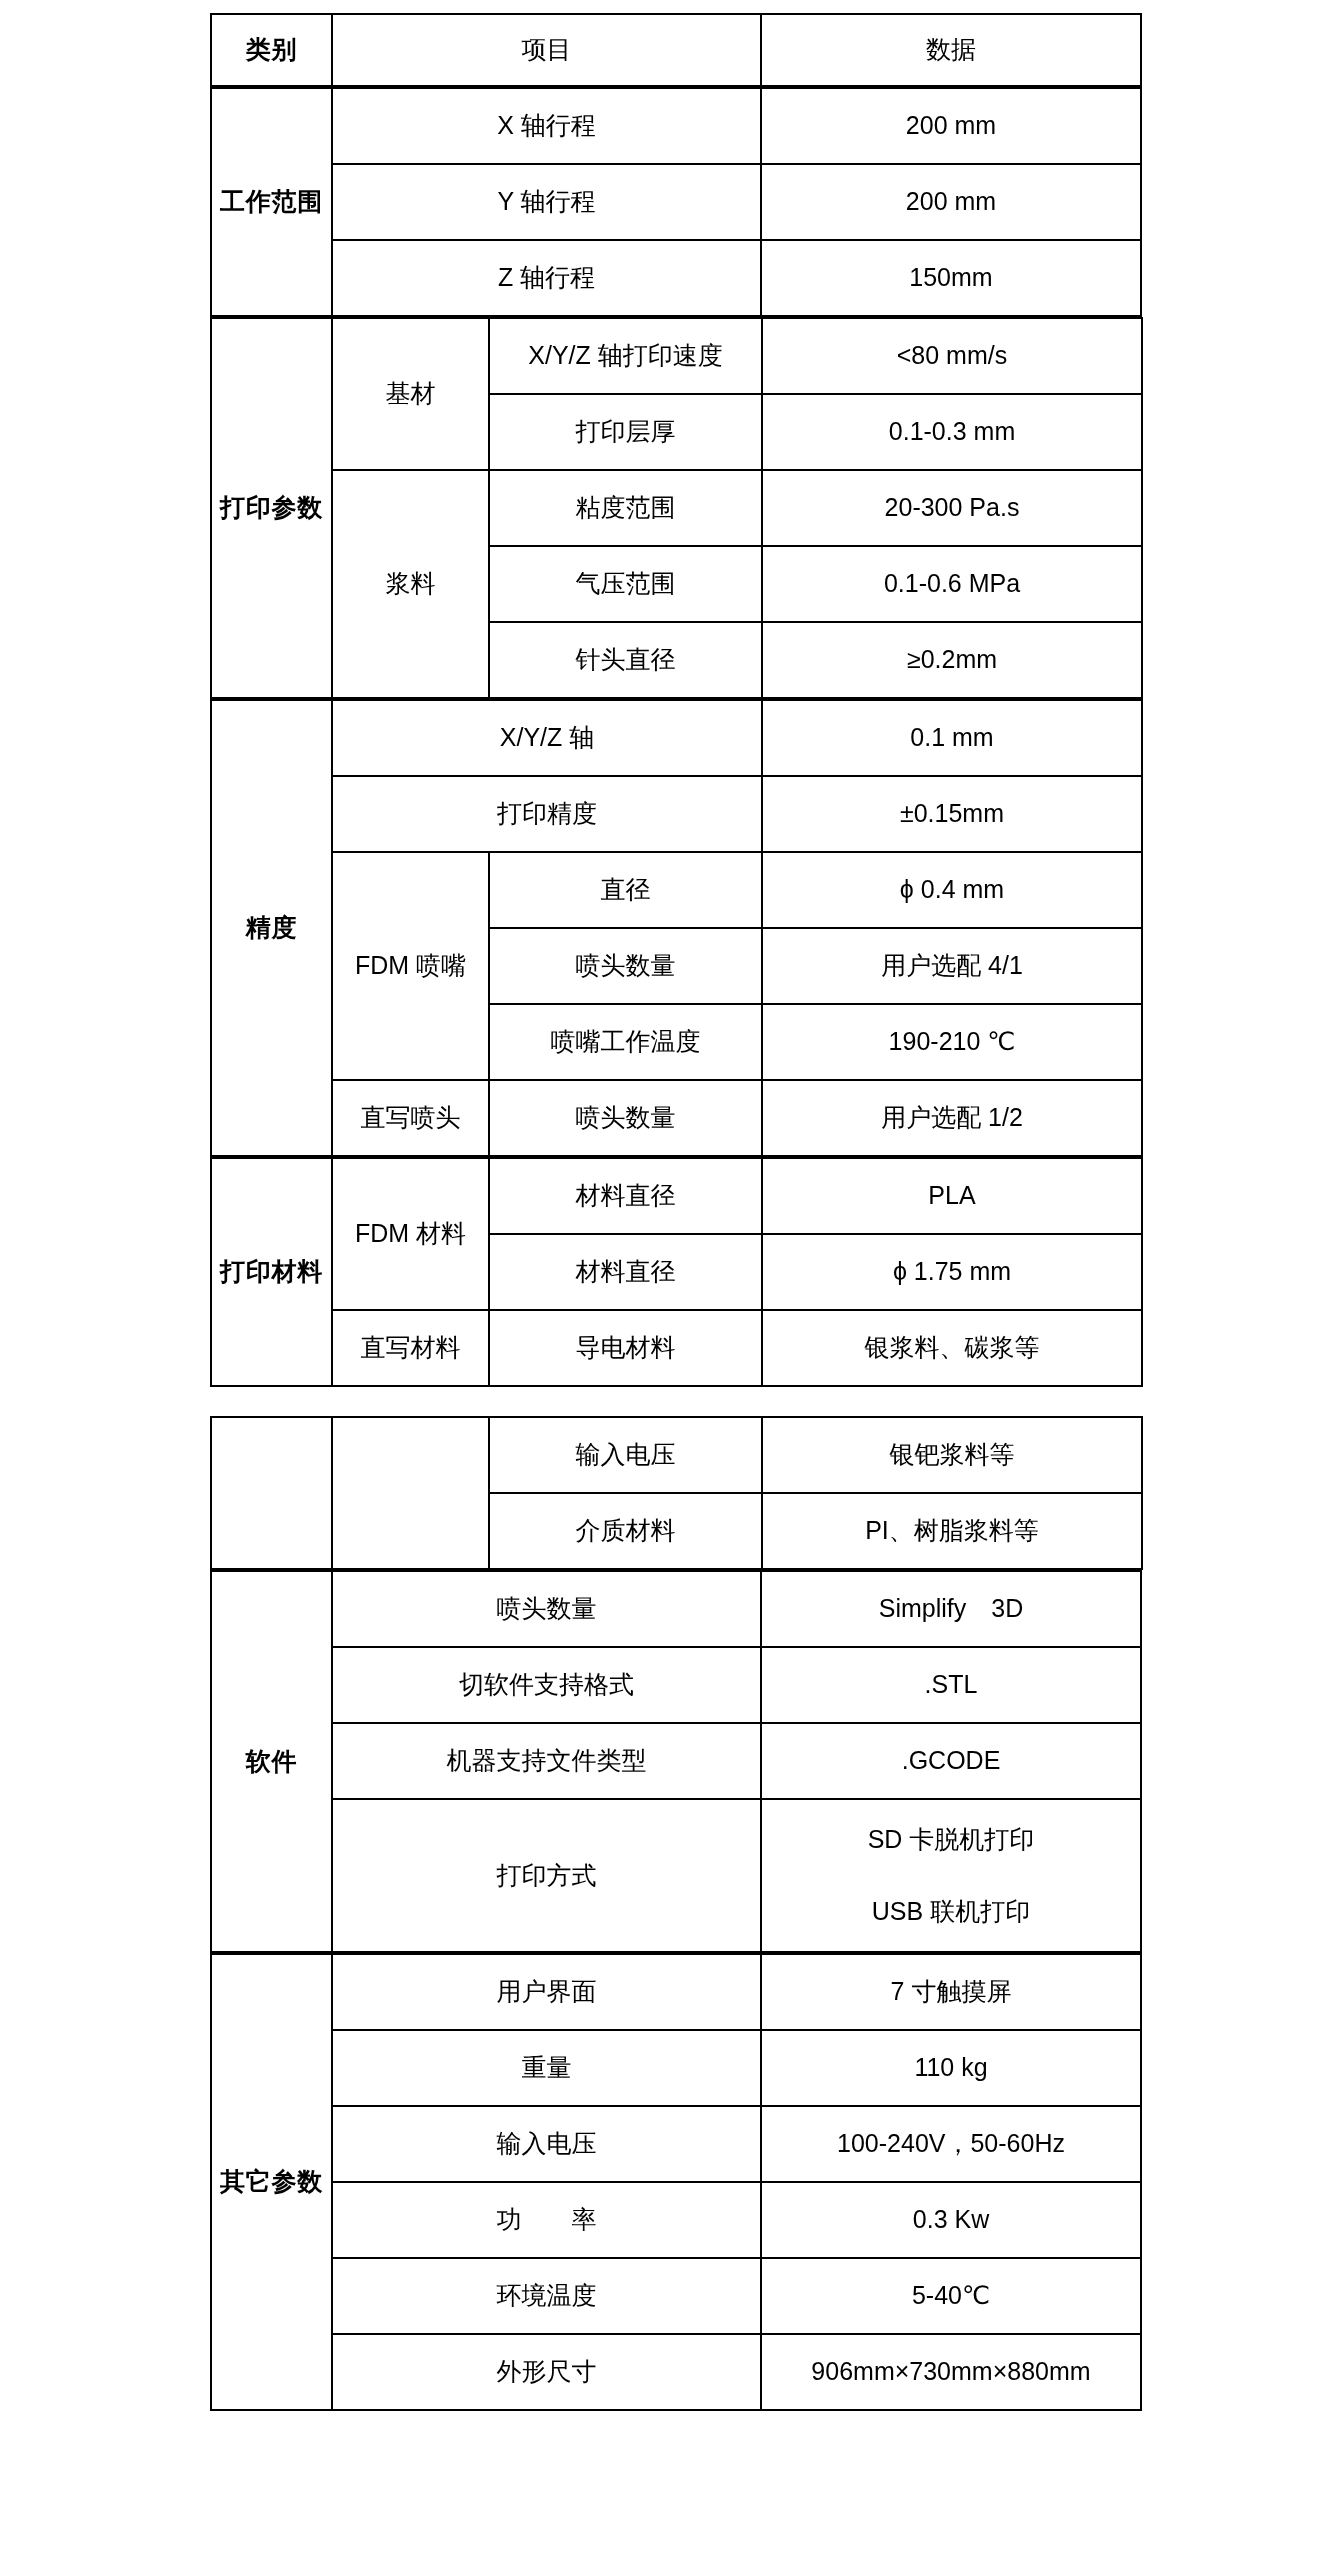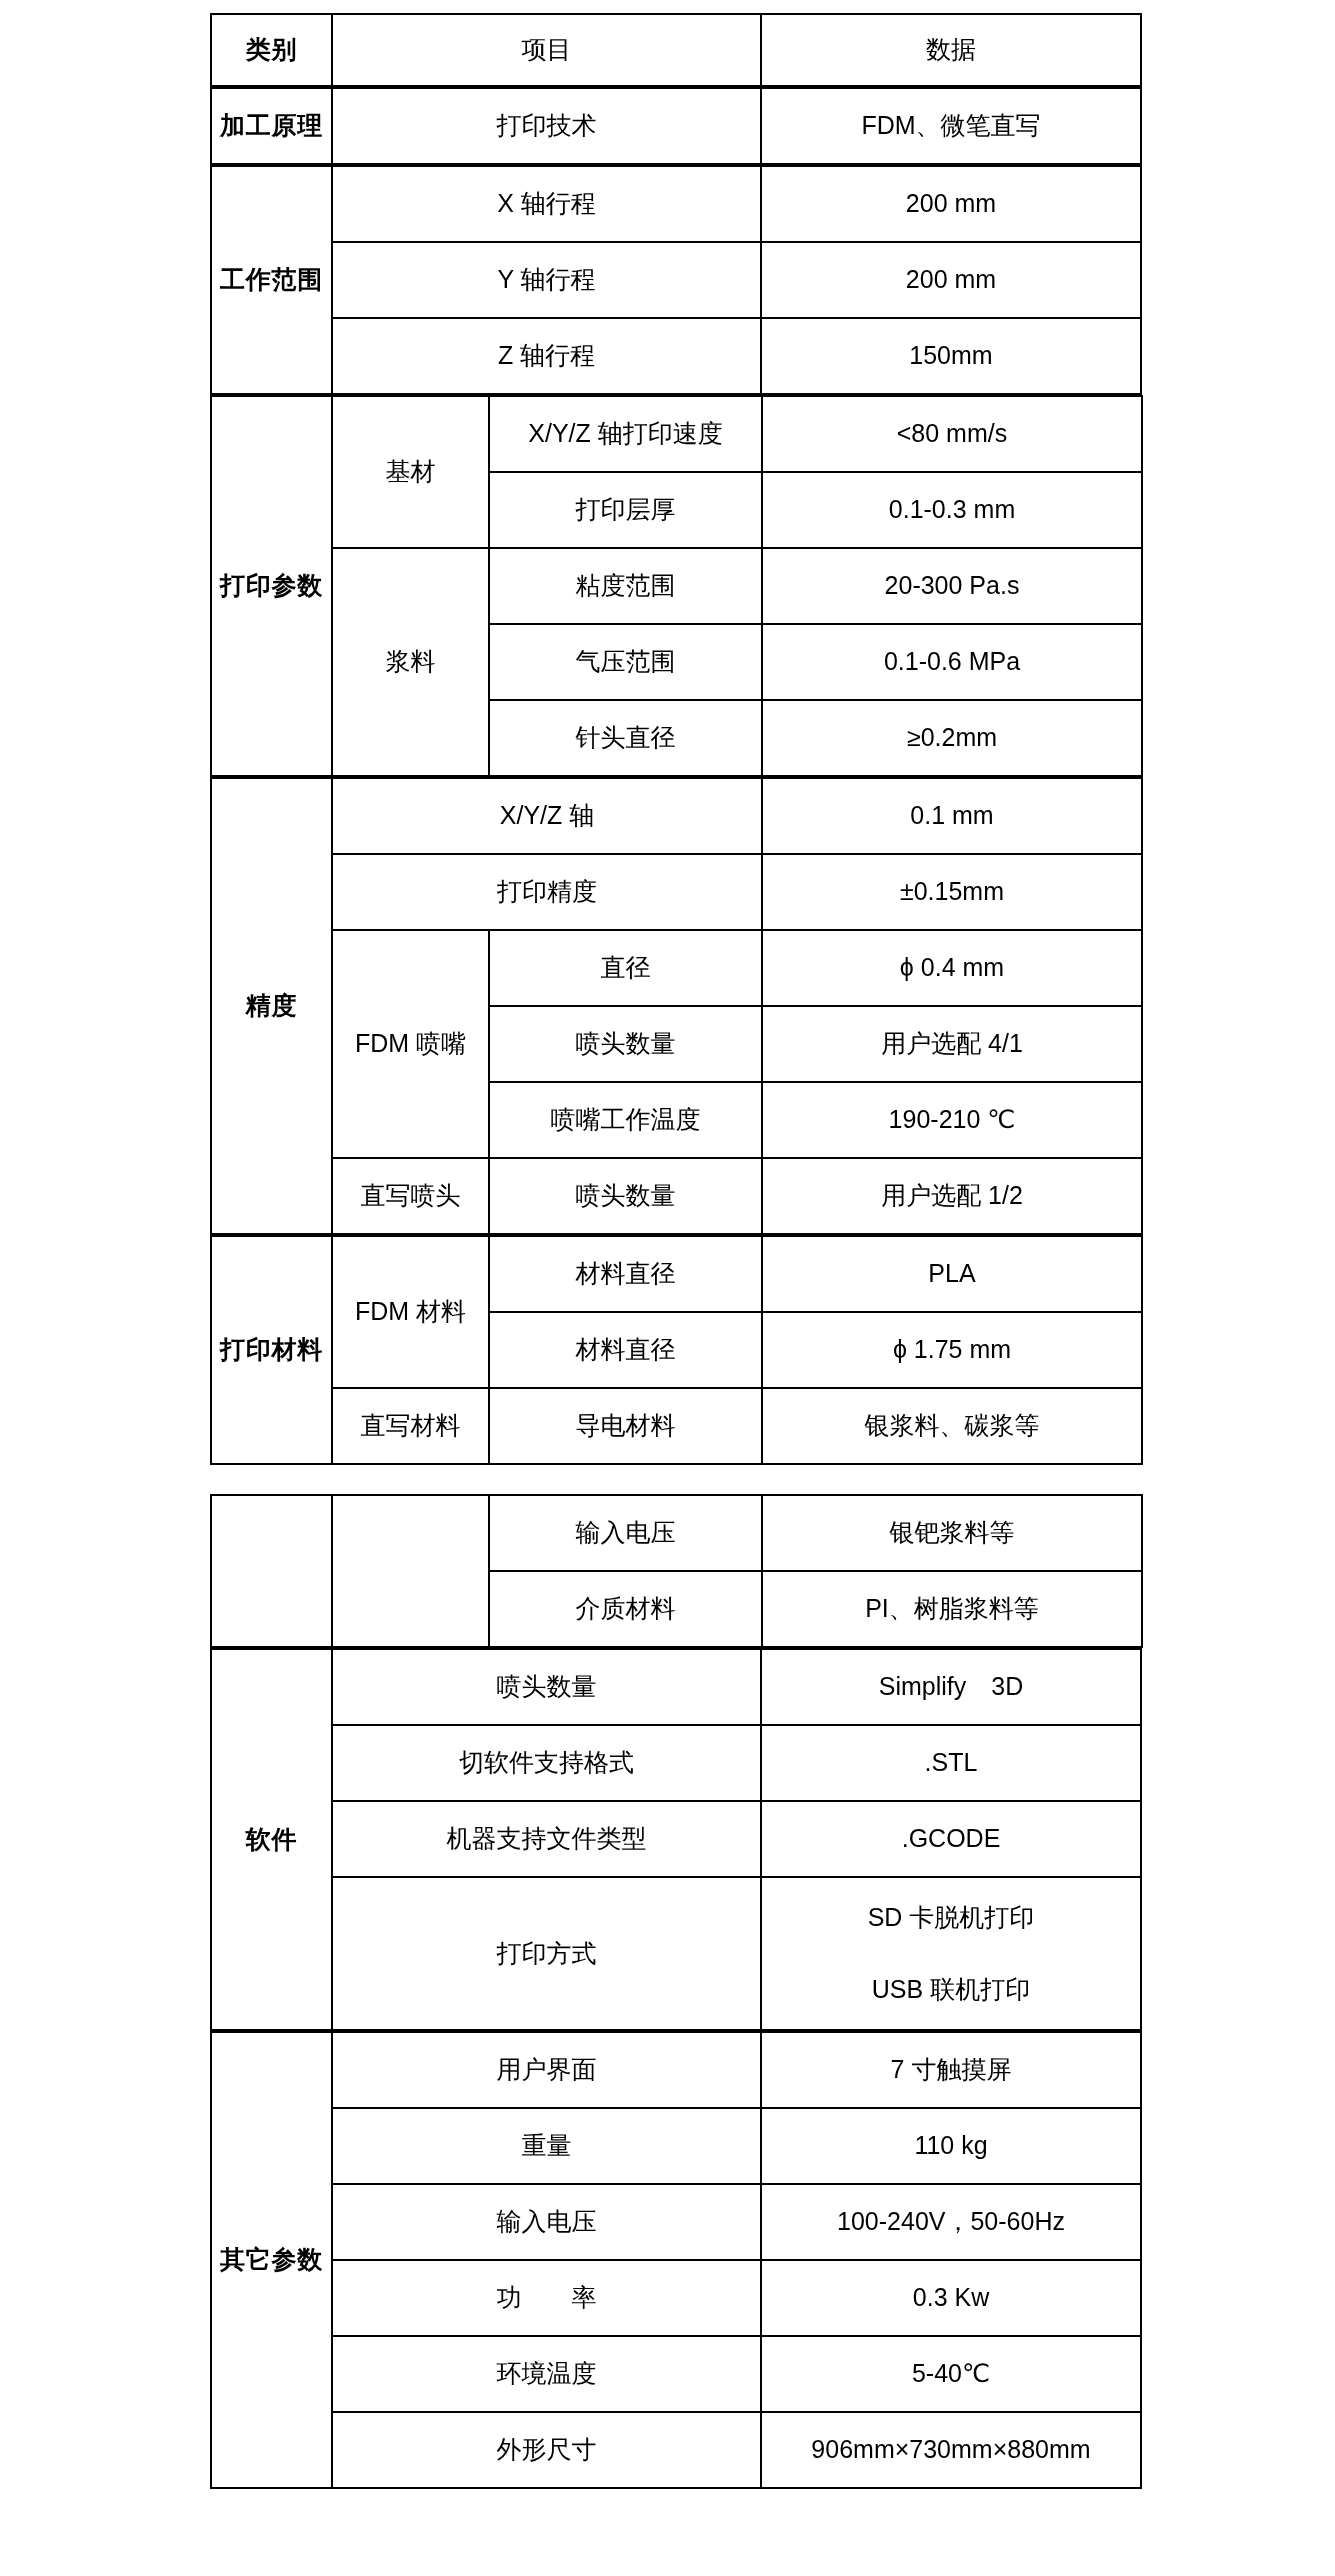--- a/index.html
+++ b/index.html
@@ -38,34 +38,20 @@
         </colgroup>
       <tbody>
           <tr>
         <td class="cat">类别</td>
         <td>项目</td>
         <td>数据</td>
       </tr>
     </tbody>
       </table>
 
-    <table class="sec">
-      <colgroup>
-          <col style="width:121px">
-          <col style="width:429px">
-          <col style="width:380px">
-        </colgroup>
-      <tbody>
-          <tr>
-        <td class="cat">加工原理</td>
-        <td>打印技术</td>
-        <td>FDM、微笔直写</td>
-      </tr>
-    </tbody>
-      </table>
 
     <table class="sec">
       <colgroup>
           <col style="width:121px">
           <col style="width:429px">
           <col style="width:380px">
         </colgroup>
       <tbody>
           <tr>
         <td class="cat" rowspan="3">工作范围</td>

